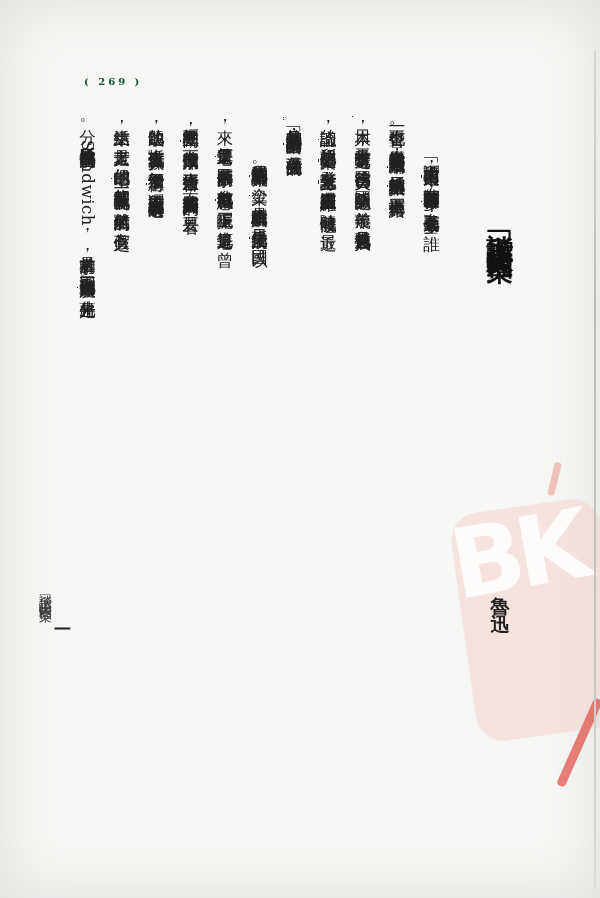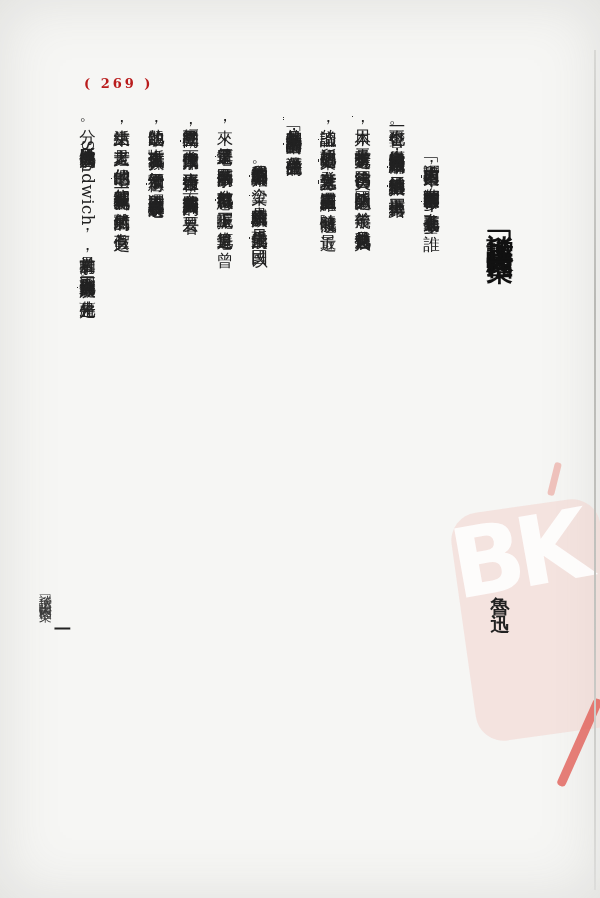--- a/index.html
+++ b/index.html
@@ -7,21 +7,21 @@
     position:relative;
     width:600px;height:898px;
     background:#f6f6f4;
     overflow:hidden;
     font-family:"DejaVu Serif","Liberation Serif",serif;
     color:#1e1e1e;
     box-shadow:inset 0 0 60px rgba(120,120,115,.18);
   }
   .pagenum-top{
     position:absolute;left:84px;top:76px;
-    font-size:13px;letter-spacing:3px;color:#b91c1c;
+    font-size:10px;letter-spacing:3px;color:#14532d;
     font-weight:600;
   }
   
   .title-block{
     position:absolute;top:212px;right:82px;
     writing-mode:vertical-rl;text-orientation:mixed;
     height:300px;
   }
   .title{
     font-size:27px;font-weight:700;letter-spacing:3px;color:#111;

